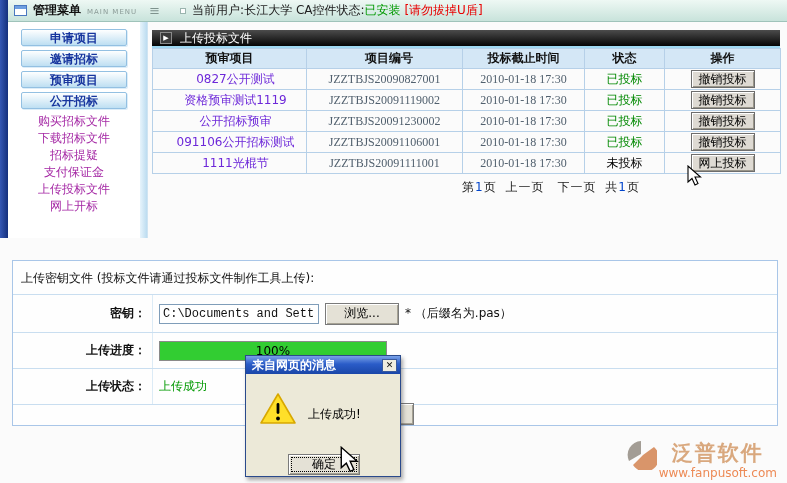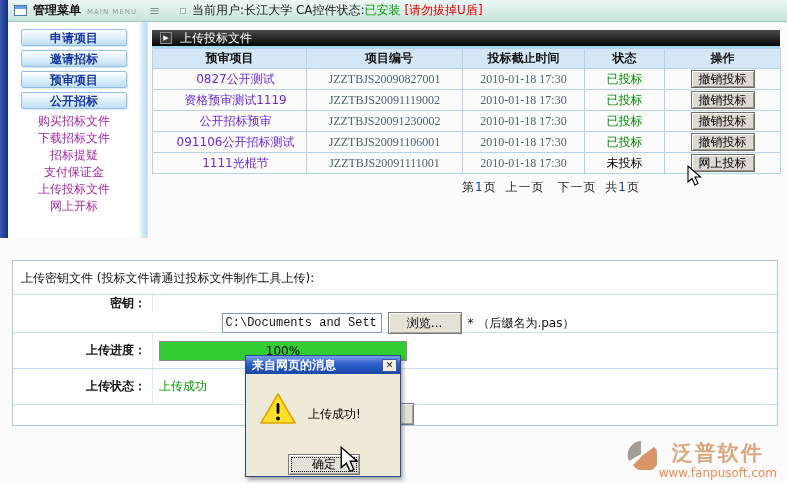--- a/index.html
+++ b/index.html
@@ -55,28 +55,28 @@
   .pagination .pg-link { margin:0 4px; cursor:pointer; }
 
   
   .upload-box { position:absolute; left:12px; top:260px; width:766px; height:166px;
     background:#fefefe; border:1px solid #a9c6e8; }
   .ub-title { height:34px; line-height:34px; padding-left:8px; color:#111; border-bottom:1px solid #c9def0; }
   .ub-row { display:flex; align-items:center; border-bottom:1px solid #c9def0; }
   .ub-label { width:140px; text-align:right; font-weight:bold; color:#111; padding-right:6px;
     border-right:1px solid #dcebf6; align-self:stretch; display:flex; align-items:center; justify-content:flex-end; }
   .ub-value { display:flex; align-items:center; gap:6px; padding-left:6px; }
-  .row-key { height:38px;flex-direction:column; } .row-progress { height:36px; } .row-status { height:36px; }
+  .row-key { height:38px; } .row-progress { height:36px; } .row-status { height:36px; }
   .key-input { width:160px; height:20px; border:1px solid #7f9db9; padding:0 3px;
     font-family:"Liberation Mono","DejaVu Sans Mono",monospace; font-size:12px; color:#111; background:#fff; }
   .gray-btn { background:#e4e1d6; border:1px solid #7a7a7a; color:#000; font-size:12px; cursor:pointer;
     box-shadow:inset 1px 1px 0 #ffffff, inset -1px -1px 0 #a6a294; font-family:inherit; }
   .browse-btn { width:74px; height:22px; }
   .key-note { color:#111; }
-  .progress-bar { width:248px; height:20px; background:#32cd32; border:1px solid #8a8a8a;
+  .progress-bar { width:228px; height:20px; background:#32cd32; border:1px solid #8a8a8a;
     text-align:center; line-height:19px; color:#000; }
   .ub-footer { height:20px; position:relative; }
   .obscured-btn { position:absolute; left:343px; top:-2px; width:58px; height:22px; }
 
   
   .dialog { position:absolute; left:245px; top:355px; width:156px; height:122px; z-index:20;
     border:1px solid #2a4a8c; background:#ece9d8; box-shadow:2px 3px 4px rgba(60,60,60,.45); }
   .dlg-title { height:18px; background:linear-gradient(180deg,#7aa2e8 0%,#2a5cc8 45%,#1a46a8 100%);
     color:#fff; font-weight:bold; display:flex; align-items:center; padding:0 3px 0 6px; }
   .dlg-title-text { flex:1; font-size:12px; }

